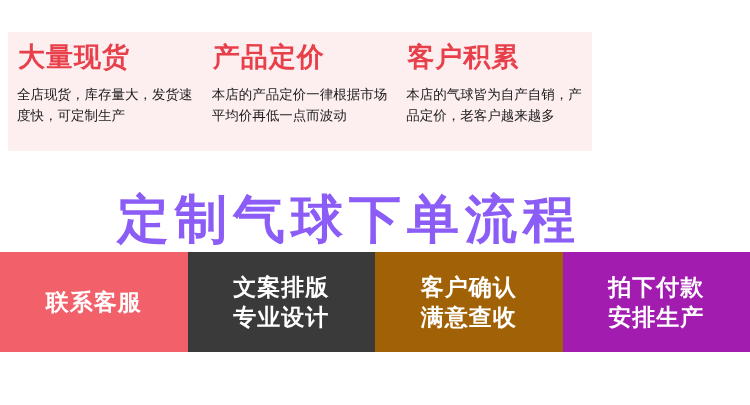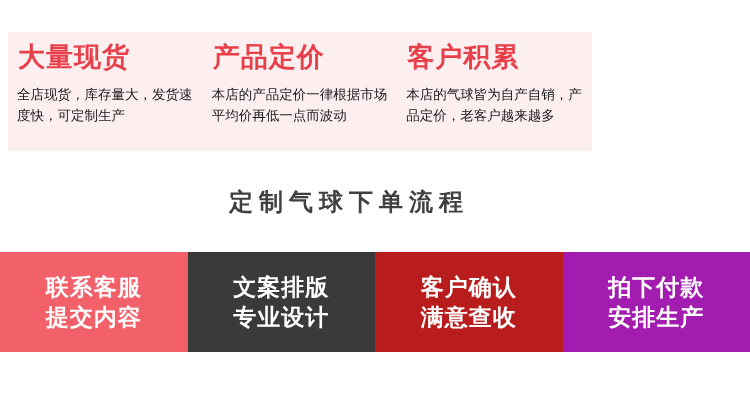--- a/index.html
+++ b/index.html
@@ -55,22 +55,22 @@
     word-break: break-all;
   }
 
   
   .headline {
     position: absolute;
     top: 188px;
     left: 0;
     width: 692px;
     text-align: center;
-    color: #404040;
-    font-size: 24px;
+    color: #8b5cf6;
+    font-size: 52px;
     font-weight: bold;
     letter-spacing: 6px;
     text-indent: 6px;
     line-height: 1.2;
   }
 
   
   .steps {
     position: absolute;
     top: 252px;
@@ -89,21 +89,21 @@
     font-size: 23px;
     font-weight: bold;
     letter-spacing: 1px;
     line-height: 1.32;
   }
   .step-line {
     white-space: nowrap;
   }
   .step.c0 { background: #f2606a; }
   .step.c1 { background: #3a3a3a; }
-  .step.c2 { background: #b91c1c; }
+  .step.c2 { background: #a16207; }
   .step.c3 { background: #a21caf; }
 </style>
 </head>
 <body>
 
 <div class="page">
 
   <div class="cards">
 
     <div class="card">
@@ -122,21 +122,20 @@
     </div>
 
   </div>
 
   <div class="headline">定制气球下单流程</div>
 
   <div class="steps">
 
     <div class="step c0">
       <span class="step-line">联系客服</span>
-      <span class="step-line">提交内容</span>
     </div>
 
     <div class="step c1">
       <span class="step-line">文案排版</span>
       <span class="step-line">专业设计</span>
     </div>
 
     <div class="step c2">
       <span class="step-line">客户确认</span>
       <span class="step-line">满意查收</span>

